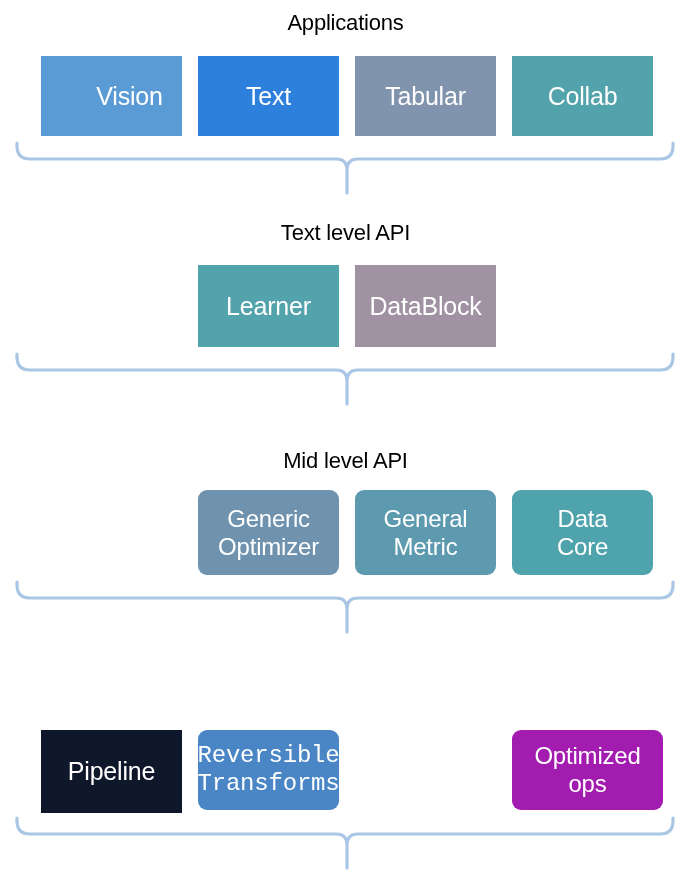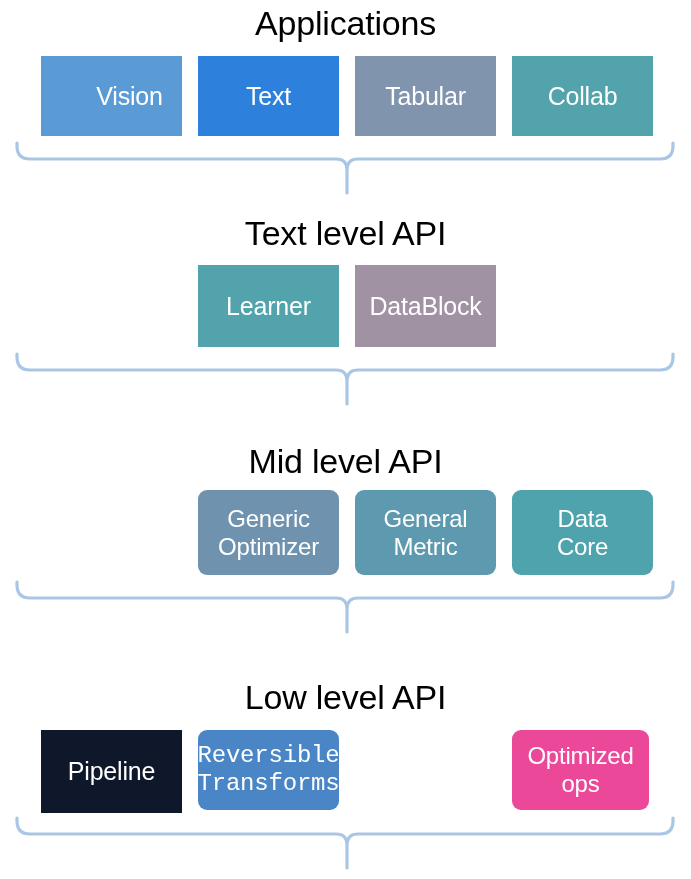--- a/index.html
+++ b/index.html
@@ -20,21 +20,21 @@
     width: 691px;
     height: 879px;
   }
   .layer {
     position: absolute;
     left: 0;
     width: 691px;
   }
   .layer-title {
     text-align: center;
-    font-size: 34px;
+    font-size: 22px;
     font-weight: 400;
     line-height: 34px;
     color: #000000;
     letter-spacing: -0.2px;
     height: 36px;
   }
   .nodebox {
     position: absolute;
     display: flex;
     align-items: center;
@@ -103,27 +103,24 @@
   <div class="nodebox two-line" style="left: 198px; top: 490px; width: 141px; height: 85px; background: rgb(111, 147, 174);">Generic<br>Optimizer</div>
   <div class="nodebox two-line" style="left: 355px; top: 490px; width: 141px; height: 85px; background: rgb(93, 154, 176);">General<br>Metric</div>
   <div class="nodebox two-line" style="left: 512px; top: 490px; width: 141px; height: 85px; background: rgb(79, 163, 173);">Data<br>Core</div>
 
   <div class="brace-wrap" style="top: 580px;">
       <svg width="691" height="58" viewBox="0 0 691 58" xmlns="http://www.w3.org/2000/svg">
         <path d="M 17 2 L 17 5 Q 17 18 30 18 L 336 18 Q 347 18 347 29 L 347 52 M 347 52 L 347 29 Q 347 18 358 18 L 660 18 Q 673 18 673 5 L 673 2" fill="none" stroke="#A9C6E4" stroke-width="3.2" stroke-linecap="round" stroke-linejoin="round"></path>
       </svg>
     </div>
 
-  <div class="layer" style="top:680px;">
-    <div class="layer-title">Low level API</div>
-  </div>
 
   <div class="nodebox" style="left: 41px; top: 730px; width: 141px; height: 83px; background: #0f172a;">Pipeline</div>
   <div class="nodebox two-line" style="left: 198px; top: 730px; width: 141px; height: 80px; background: rgb(74, 134, 197); font-family: Liberation Mono, monospace;">Reversible<br>Transforms</div>
-  <div class="nodebox two-line" style="left: 512px; top: 730px; width: 137px; height: 80px; background: #ec4899;">Optimized<br>ops</div>
+  <div class="nodebox two-line" style="left: 512px; top: 730px; width: 151px; height: 80px; background: #a21caf;">Optimized<br>ops</div>
 
   <div class="brace-wrap" style="top: 816px;">
       <svg width="691" height="58" viewBox="0 0 691 58" xmlns="http://www.w3.org/2000/svg">
         <path d="M 17 2 L 17 5 Q 17 18 30 18 L 336 18 Q 347 18 347 29 L 347 52 M 347 52 L 347 29 Q 347 18 358 18 L 660 18 Q 673 18 673 5 L 673 2" fill="none" stroke="#A9C6E4" stroke-width="3.2" stroke-linecap="round" stroke-linejoin="round"></path>
       </svg>
     </div>
 
 </div>
 
 </body></html>

